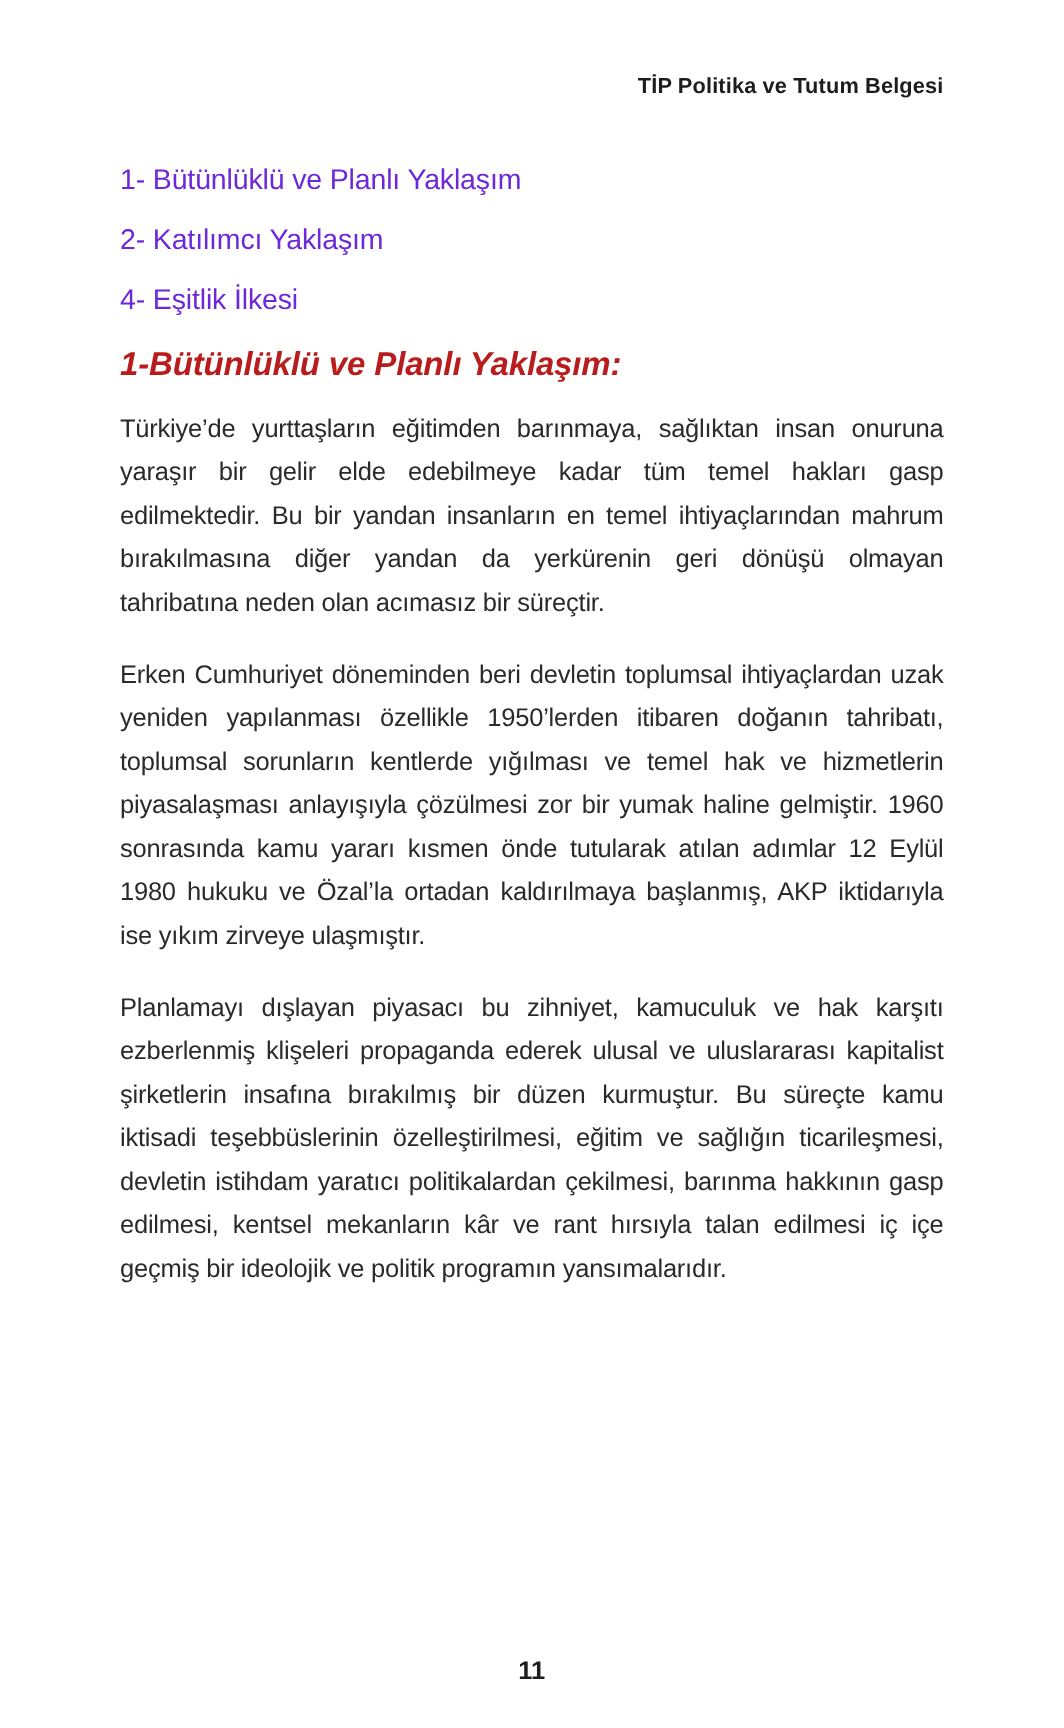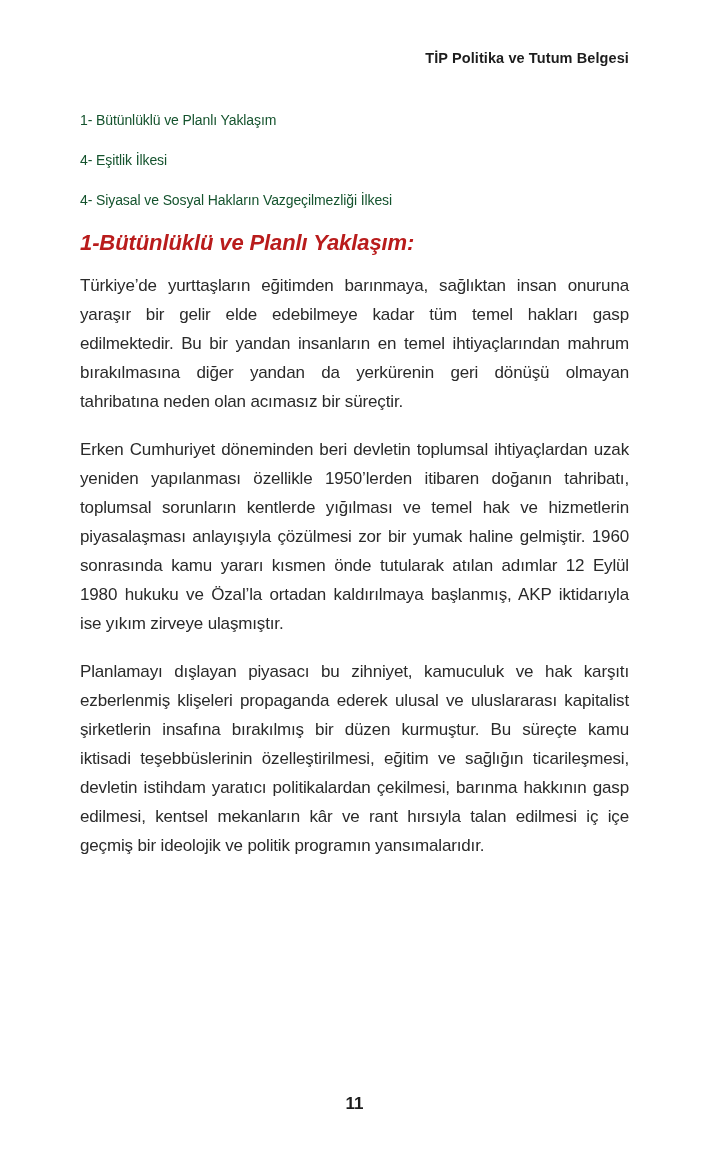--- a/index.html
+++ b/index.html
@@ -22,64 +22,64 @@
     text-align: right;
     font-weight: 700;
     font-size: 14.5px;
     letter-spacing: 0.1px;
     color: #1d1d1d;
   }
   .toc-list {
     margin-top: 44px;
   }
   .toc-item {
-    font-size: 14px;
+    font-size: 19px;
     line-height: 21px;
     margin-bottom: 19px;
-    color: #14532d;
+    color: #6d28d9;
     letter-spacing: -0.1px;
   }
   .section-heading {
     margin-bottom: 15px;
     font-size: 22px;
     font-weight: 700;
     font-style: italic;
     color: #b91c1c;
     letter-spacing: -0.1px;
   }
   .body-paragraph {
     font-size: 17px;
     line-height: 29px;
     text-align: justify;
     margin-bottom: 19px;
     color: #2a2a2a;
     letter-spacing: -0.15px;
   }
   .page-number {
     position: absolute;
-    bottom: 38px;
+    bottom: 28px;
     left: 0;
     width: 100%;
     text-align: center;
     font-weight: 700;
     font-size: 17px;
     color: #1d1d1d;
   }
 </style>
 </head>
 <body>
 
 <div class="page">
 
   <div class="running-header">TİP Politika ve Tutum Belgesi</div>
 
   <div class="toc-list">
     <div class="toc-item">1- Bütünlüklü ve Planlı Yaklaşım</div>
+    <div class="toc-item">2- Katılımcı Yaklaşım</div>
     <div class="toc-item">4- Eşitlik İlkesi</div>
-    <div class="toc-item">4- Siyasal ve Sosyal Hakların Vazgeçilmezliği İlkesi</div>
   </div>
 
   <h2 class="section-heading">1-Bütünlüklü ve Planlı Yaklaşım:</h2>
 
   <p class="body-paragraph">Türkiye’de yurttaşların eğitimden barınmaya, sağlıktan insan onuruna yaraşır bir gelir elde edebilmeye kadar tüm temel hakları gasp edilmektedir. Bu bir yandan insanların en temel ihtiyaçlarından mahrum bırakılmasına diğer yandan da yerkürenin geri dönüşü olmayan tahribatına neden olan acımasız bir süreçtir.</p>
 
   <p class="body-paragraph">Erken Cumhuriyet döneminden beri devletin toplumsal ihtiyaçlardan uzak yeniden yapılanması özellikle 1950’lerden itibaren doğanın tahribatı, toplumsal sorunların kentlerde yığılması ve temel hak ve hizmetlerin piyasalaşması anlayışıyla çözülmesi zor bir yumak haline gelmiştir. 1960 sonrasında kamu yararı kısmen önde tutularak atılan adımlar 12 Eylül 1980 hukuku ve Özal’la ortadan kaldırılmaya başlanmış, AKP iktidarıyla ise yıkım zirveye ulaşmıştır.</p>
 
   <p class="body-paragraph">Planlamayı dışlayan piyasacı bu zihniyet, kamuculuk ve hak karşıtı ezberlenmiş klişeleri propaganda ederek ulusal ve uluslararası kapitalist şirketlerin insafına bırakılmış bir düzen kurmuştur. Bu süreçte kamu iktisadi teşebbüslerinin özelleştirilmesi, eğitim ve sağlığın ticarileşmesi, devletin istihdam yaratıcı politikalardan çekilmesi, barınma hakkının gasp edilmesi, kentsel mekanların kâr ve rant hırsıyla talan edilmesi iç içe geçmiş bir ideolojik ve politik programın yansımalarıdır.</p>
 

